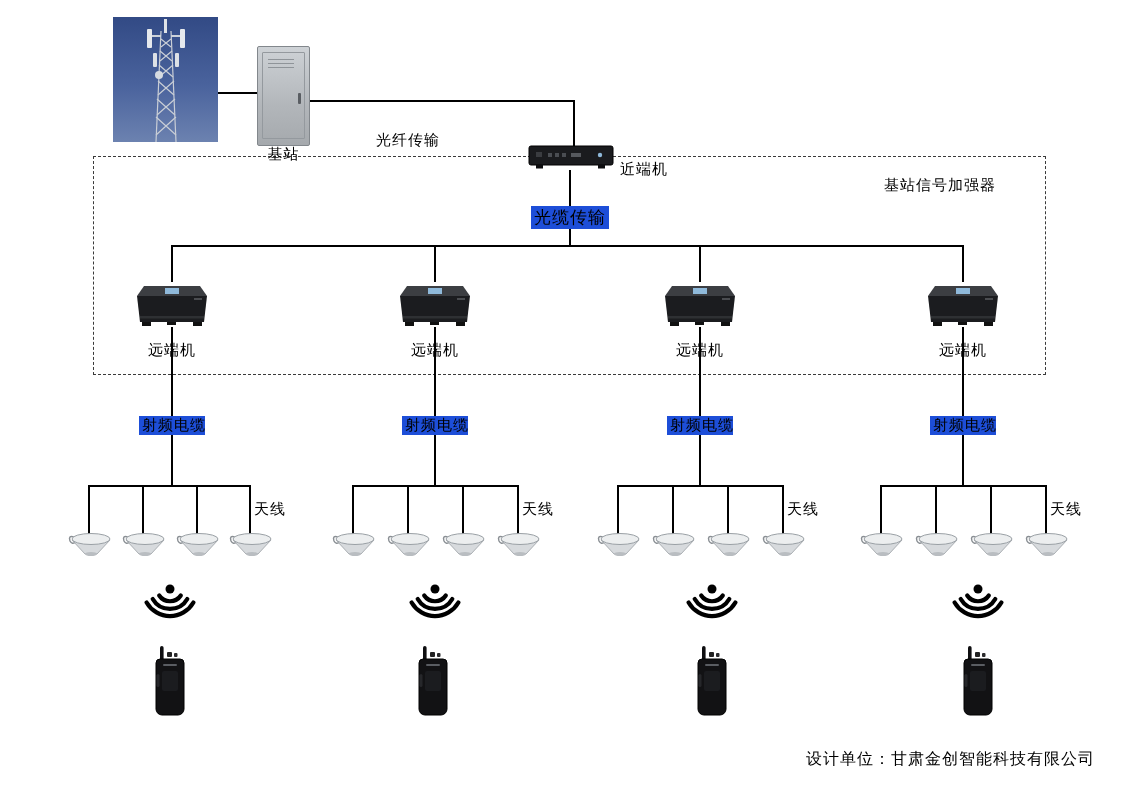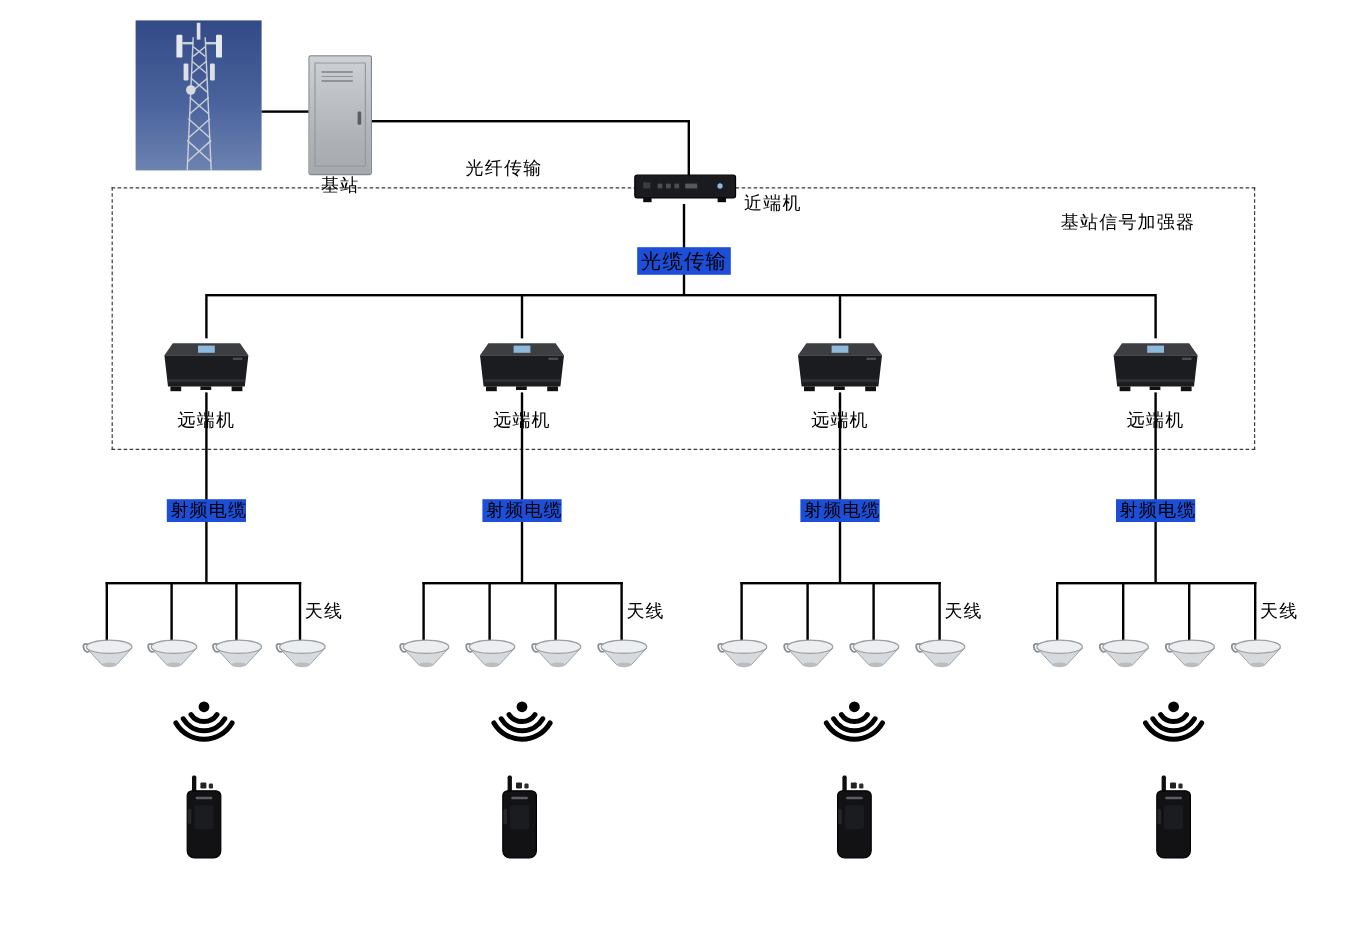--- a/index.html
+++ b/index.html
@@ -78,21 +78,21 @@
       <rect x="27" y="10" width="4" height="4" fill="#4a4d52"></rect>
       <rect x="34" y="10" width="4" height="4" fill="#4a4d52"></rect>
       <rect x="43" y="10" width="10" height="4" fill="#56595e"></rect>
       <circle cx="72" cy="12" r="2.2" fill="#8fb9da"></circle>
       <rect x="8" y="22" width="7" height="3.5" fill="#0c0c0e"></rect>
       <rect x="70" y="22" width="7" height="3.5" fill="#0c0c0e"></rect>
     </svg>
   </div>
 
   <div class="lbl ctr" style="left:257px;top:145px;width:53px">基站</div>
-  <div class="lbl" style="left:388px;top:131px">光纤传输</div>
+  <div class="lbl" style="left:376px;top:131px">光纤传输</div>
   <div class="lbl" style="left:620px;top:160px">近端机</div>
   <div class="lbl" style="left:884px;top:176px">基站信号加强器</div>
   <div class="lbl big bg" style="left:531px;top:206px">光缆传输</div>
 
   <div class="dev" style="left:134px;top:281px">
     <svg viewBox="0 0 76 48" width="76" height="48">
       <polygon points="10,5 66,5 73,15 3,15" fill="#3c3e42"></polygon>
       <polygon points="3,15 73,15 70,41 6,41" fill="#1b1c1f"></polygon>
       <rect x="31" y="7" width="14" height="6" fill="#8fb9da"></rect>
       <rect x="6" y="35" width="64" height="2.5" fill="#2e3033"></rect>
@@ -389,14 +389,15 @@
         <rect x="6" y="0" width="3.6" height="17" rx="1.8" fill="#0e0e10"></rect>
         <rect x="13" y="6" width="5" height="5" rx="1" fill="#222"></rect>
         <rect x="20" y="7" width="3.5" height="4" rx="1" fill="#2a2a2c"></rect>
         <path d="M6,13 h20 a4,4 0 0 1 4,4 v46 a6,6 0 0 1 -6,6 h-16 a6,6 0 0 1 -6,-6 v-46 a4,4 0 0 1 4,-4 z" fill="#121214" stroke="#000"></path>
         <rect x="9" y="18" width="14" height="2" rx="1" fill="#5a5d62"></rect>
         <rect x="8" y="25" width="16" height="20" rx="2" fill="#1b1c1f"></rect>
         <rect x="2.5" y="28" width="3" height="13" rx="1.5" fill="#26272a"></rect>
       </svg>
     </div>
 
+  <div class="footer">设计单位：甘肃金创智能科技有限公司</div>
 
 </div>
 
 </body></html>

